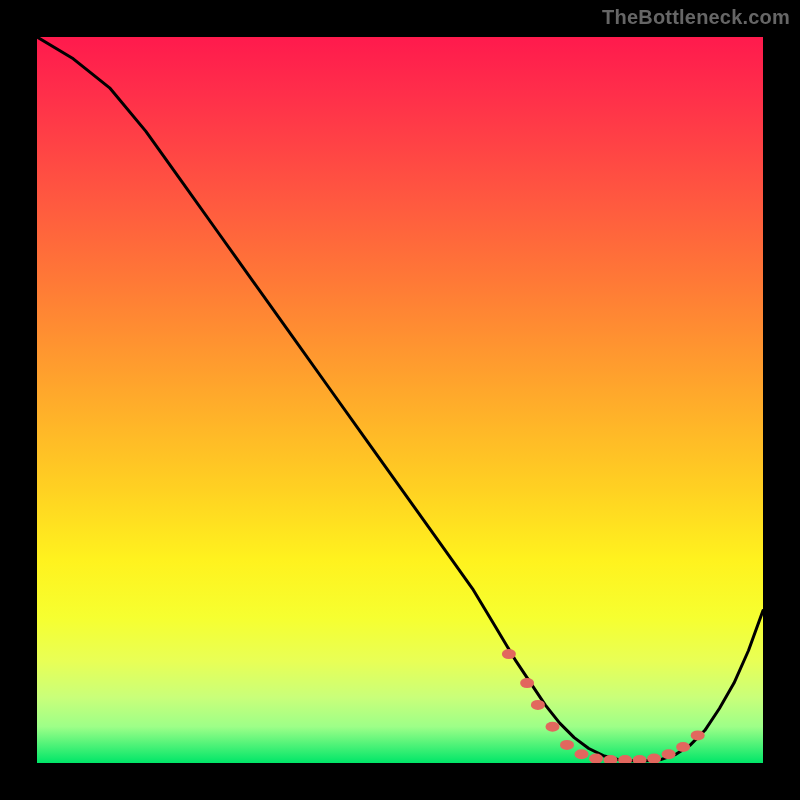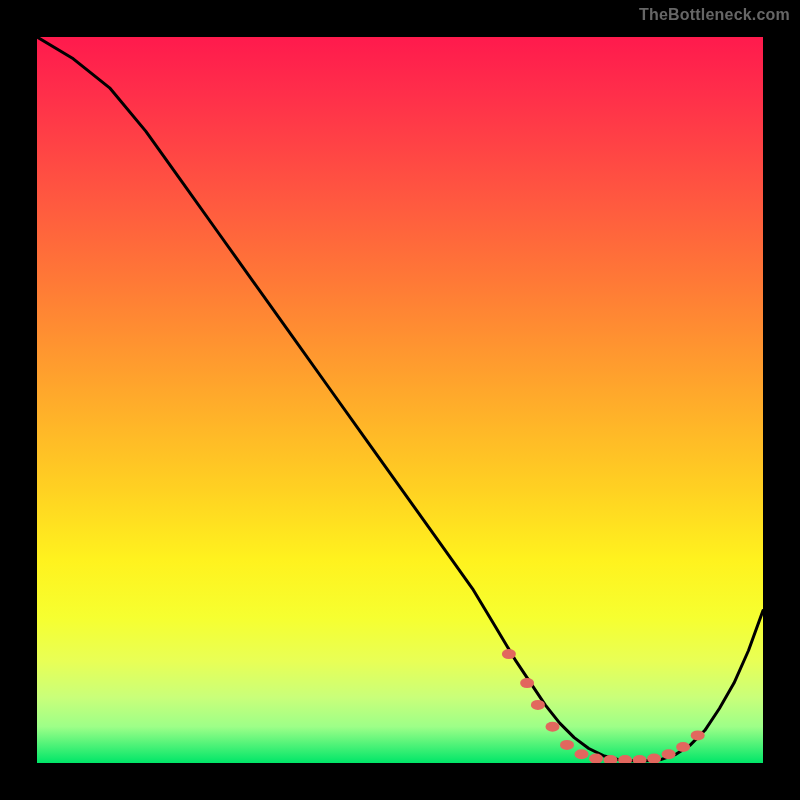--- a/index.html
+++ b/index.html
@@ -15,21 +15,21 @@
     position: relative;
     width: 800px;
     height: 800px;
     background: #000;
   }
   .watermark {
     position: absolute;
     top: 6px;
     right: 10px;
     color: #666;
-    font-size: 16px;
+    font-size: 20px;
     font-weight: 600;
     letter-spacing: 0.2px;
     z-index: 5;
     user-select: none;
   }
   .plot {
     position: absolute;
     left: 37px;
     top: 37px;
     width: 726px;

